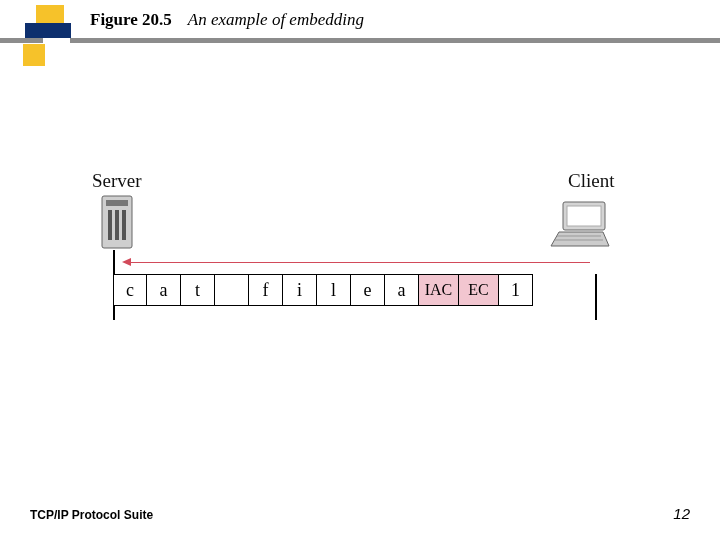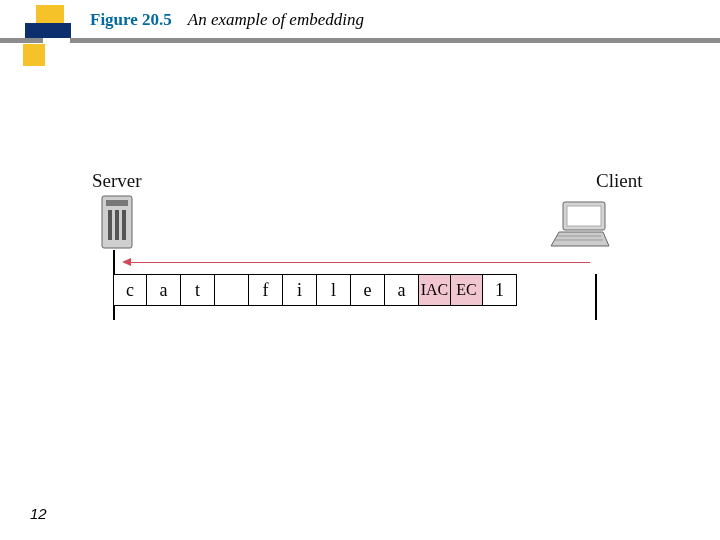--- a/index.html
+++ b/index.html
@@ -15,21 +15,21 @@
       position: absolute;
       top: 0; left: 0;
       width: 80px; height: 80px;
     }
 
     .title-bar {
       position: absolute;
       top: 10px; left: 90px;
       width: 600px;
     }
-    .title-fig { font-weight: bold; color: #0369a1; font-size: 17px; }
+    .title-fig { font-weight: bold; color: #000000; font-size: 17px; }
     .title-caption { font-style: italic; font-weight: normal; color: #000; font-size: 17px; margin-left: 12px; }
     .title-underline {
       position: absolute;
       top: 38px; left: 0;
       width: 720px; height: 5px;
       background: #8c8c8c;
     }
     .title-underline-gap {
       position: absolute;
       top: 38px; left: 43px;
@@ -44,21 +44,21 @@
       width: 600px; height: 180px;
     }
 
     .node-label {
       font-family: Georgia, "Times New Roman", serif;
       font-size: 19px;
       color: #111;
       position: absolute;
     }
     .server-label { top: 0; left: 32px; }
-    .client-label { top: 0; left: 536px; }
+    .client-label { top: 0; left: 508px; }
 
     
     .vrule-left, .vrule-right {
       position: absolute;
       width: 1.5px;
       background: #000;
     }
     .vrule-left  { left: 53px;  top: 80px; height: 70px; }
     .vrule-right { left: 535px; top: 104px; height: 46px; }
 
@@ -92,21 +92,21 @@
       border-bottom: 1.5px solid #000;
       border-right: 1.5px solid #000;
       display: flex;
       align-items: center;
       justify-content: center;
       font-family: Georgia, "Times New Roman", serif;
       font-size: 18px;
       background: #fff;
     }
     .cell:first-child { border-left: 1.5px solid #000; }
-    .cell.wide { width: 32px; font-size: 16px; background: #F2C6D0; }
+    .cell.wide { width: 40px; font-size: 16px; background: #F2C6D0; }
 
     
     .footer {
       position: absolute;
       bottom: 18px; left: 30px;
       right: 30px;
       display: flex;
       justify-content: space-between;
       align-items: baseline;
       font-family: Verdana, Arial, sans-serif;
@@ -165,14 +165,15 @@
     <div class="cell">l</div>
     <div class="cell">e</div>
     <div class="cell">a</div>
     <div class="cell wide">IAC</div>
     <div class="cell wide">EC</div>
     <div class="cell">1</div>
   </div>
 </div>
 
 <div class="footer">
+  <span class="footer-left">TCP/IP Protocol Suite</span>
   <span class="footer-right">12</span>
 </div>
 
 </body></html>

